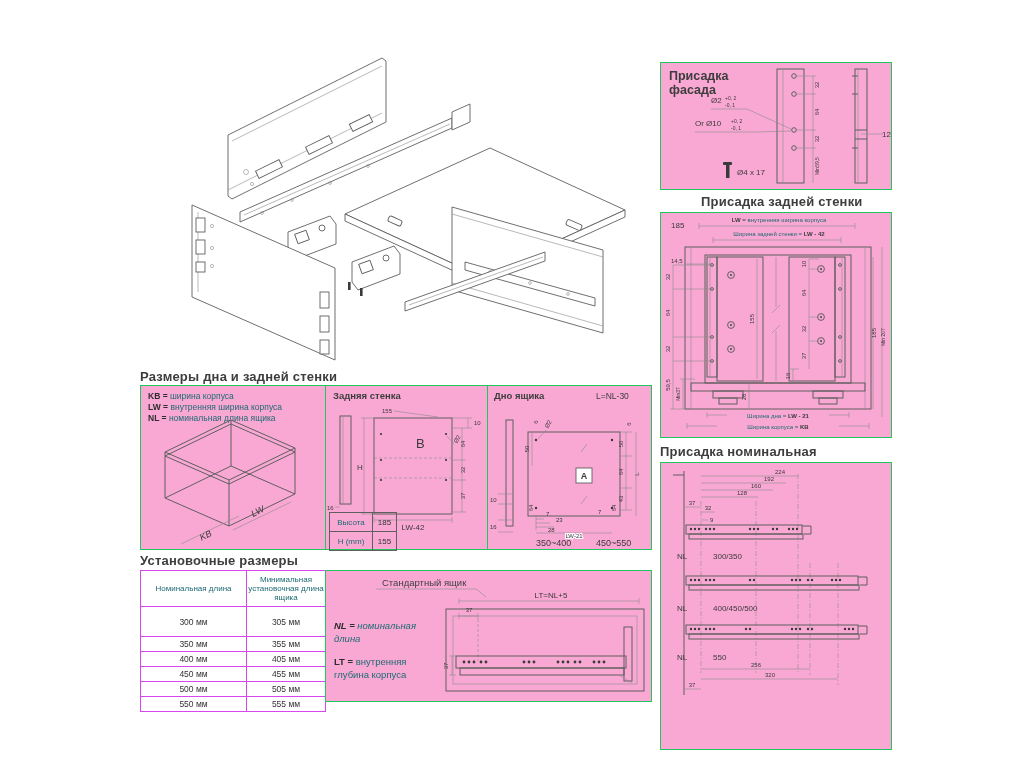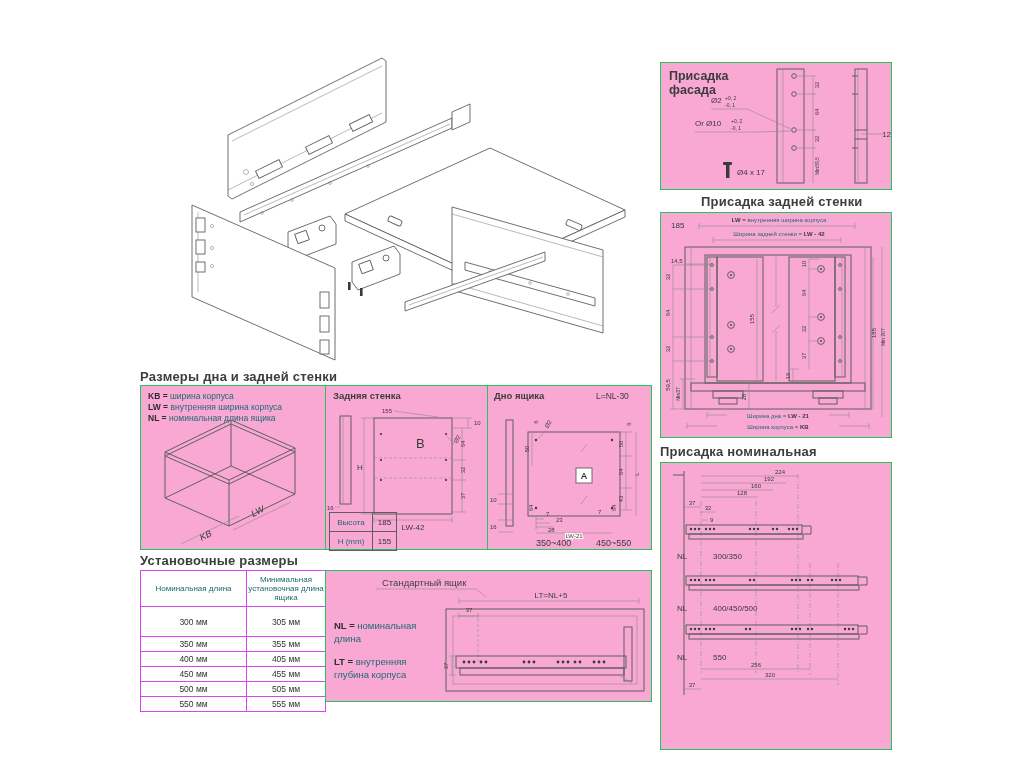--- a/index.html
+++ b/index.html
@@ -531,21 +531,21 @@
     <tr style="height:15px;">
           <td>550 мм</td>
           <td>555 мм</td>
         </tr>
   </tbody>
     </table>
 
   <div class="panel" style="left:325px;top:570px;width:327px;height:132px;">
     <div class="smtitle" style="left:56px;top:6px;font-weight:normal;">Стандартный ящик</div>
     <div class="legend" style="left:8px;top:48px;width:100px;font-size:9.5px;line-height:13px;">
-      <div style="margin-bottom:10px;"><span class="lk">NL = </span><span class="lv">номинальная длина</span></div>
+      <div style="margin-bottom:10px;font-style:italic;"><span class="lk">NL = </span><span class="lv">номинальная длина</span></div>
       <div><span class="lk">LT = </span><span class="lv">внутренняя глубина корпуса</span></div>
     </div>
     <svg style="left:0;top:0" width="325" height="130" viewBox="0 0 325 130">
       <line class="d" x1="50" y1="18" x2="150" y2="18"></line>
         <line class="d" x1="150" y1="18" x2="160" y2="26"></line>
       <rect class="s" x="120" y="38" width="198" height="82"></rect>
       <rect class="d" x="127" y="45" width="184" height="68" style="fill:none;"></rect>
       <line class="d" x1="133" y1="30" x2="313" y2="30"></line>
       <line class="d" x1="133" y1="27" x2="133" y2="33"></line>
         <line class="d" x1="313" y1="27" x2="313" y2="33"></line>

